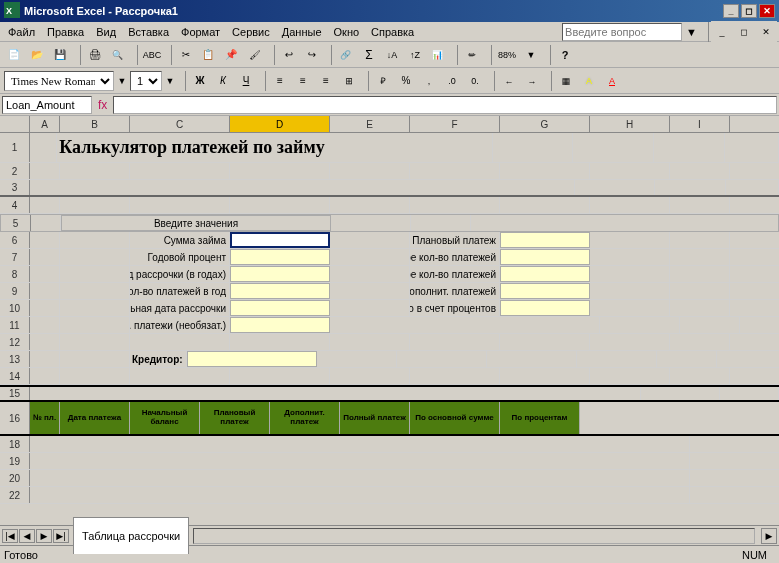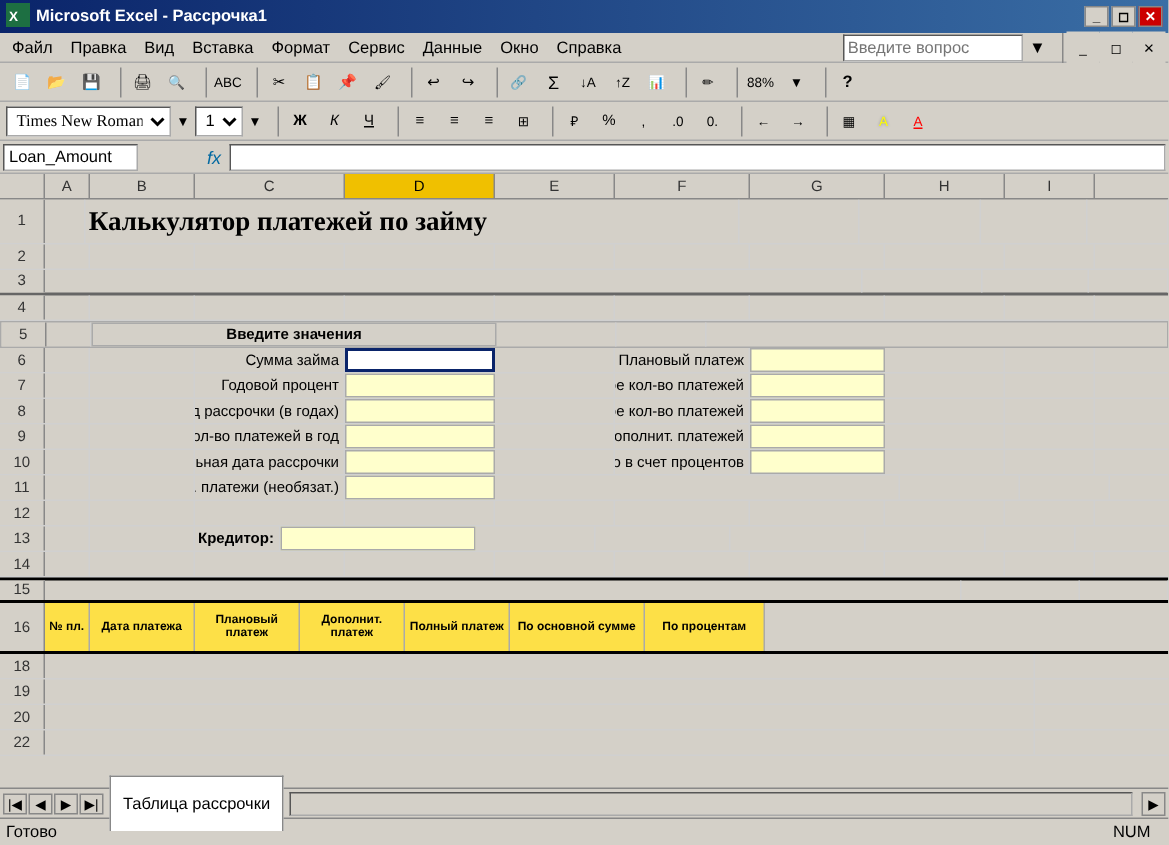--- a/index.html
+++ b/index.html
@@ -73,21 +73,21 @@
       padding: 0 2px;
       gap: 2px;
     }
     .name-box {
       width: 90px; height: 18px;
       border: 1px inset #aaa; background: white;
       font-size: 11px; padding: 0 3px;
       display: flex; align-items: center;
     }
     .fx-label {
-      font-style: italic; font-size: 12px; padding: 0 4px; color: #0369a1; margin-left: 40px;
+      font-size: 12px; padding: 0 4px; color: #be185d;
     }
     .formula-input {
       flex: 1; height: 18px;
       border: 1px inset #aaa; background: white;
       font-size: 11px; padding: 0 3px;
     }
 
     
     .col-headers {
       display: flex;
@@ -149,21 +149,21 @@
 
     
     .title-cell {
       font-size: 18px;
       font-weight: bold;
       font-family: 'Times New Roman', serif;
     }
     .section-header {
       background: #ffffcc;
       text-align: right;
-      font-weight: bold;
+      font-weight: normal;
       font-size: 10px;
       justify-content: center;
     }
     .label-cell {
       font-size: 10px;
       justify-content: flex-end;
       padding-right: 3px;
     }
     .input-cell {
       background: #ffffcc;
@@ -182,21 +182,21 @@
       background: #ffffcc;
       border: 1px solid #aaa;
     }
     .col-header-active {
       background: #f0c000;
       color: #000;
     }
 
     
     .table-header-row {
-      background: #fde047;
+      background: #4d7c0f;
       font-size: 9px;
       font-weight: bold;
       text-align: center;
       justify-content: center;
       flex-wrap: wrap;
     }
 
     
     .sheet-tabs-bar {
       background: #d4d0c8;
@@ -573,20 +573,21 @@
         <div class="row-num">15</div>
         <div class="cell" style="width:620px;"></div>
         <div class="cell col-h"></div>
         <div class="cell col-i"></div>
       </div>
 
       <div class="grid-row" style="height:34px; border-bottom:2px solid #000; background:#d4d0c8;">
         <div class="row-num">16</div>
         <div class="cell table-header-row" style="width: 30px; font-size: 8px; border-right: 1px solid rgb(170, 170, 170); justify-content: center; flex-direction: column; padding: 2px; text-align: center; white-space: normal; line-height: 1.1;">№ пл.</div>
         <div class="cell table-header-row" style="width: 70px; font-size: 8px; border-right: 1px solid rgb(170, 170, 170); justify-content: center; flex-direction: column; text-align: center; white-space: normal; line-height: 1.1; padding: 2px;">Дата платежа</div>
+        <div class="cell table-header-row" style="width: 70px; font-size: 8px; border-right: 1px solid rgb(170, 170, 170); justify-content: center; flex-direction: column; text-align: center; white-space: normal; line-height: 1.1; padding: 2px;">Начальный баланс</div>
         <div class="cell table-header-row" style="width: 70px; font-size: 8px; border-right: 1px solid rgb(170, 170, 170); justify-content: center; flex-direction: column; text-align: center; white-space: normal; line-height: 1.1; padding: 2px;">Плановый платеж</div>
         <div class="cell table-header-row" style="width: 70px; font-size: 8px; border-right: 1px solid rgb(170, 170, 170); justify-content: center; flex-direction: column; text-align: center; white-space: normal; line-height: 1.1; padding: 2px;">Дополнит. платеж</div>
         <div class="cell table-header-row" style="width: 70px; font-size: 8px; border-right: 1px solid rgb(170, 170, 170); justify-content: center; flex-direction: column; text-align: center; white-space: normal; line-height: 1.1; padding: 2px;">Полный платеж</div>
         <div class="cell table-header-row" style="width: 90px; font-size: 8px; border-right: 1px solid rgb(170, 170, 170); justify-content: center; flex-direction: column; text-align: center; white-space: normal; line-height: 1.1; padding: 2px;">По основной сумме</div>
         <div class="cell table-header-row" style="width: 80px; font-size: 8px; border-right: 1px solid rgb(170, 170, 170); justify-content: center; flex-direction: column; text-align: center; white-space: normal; line-height: 1.1; padding: 2px;">По процентам</div>
       </div>
 
 
       <div class="grid-row">
           <div class="row-num">18</div>

